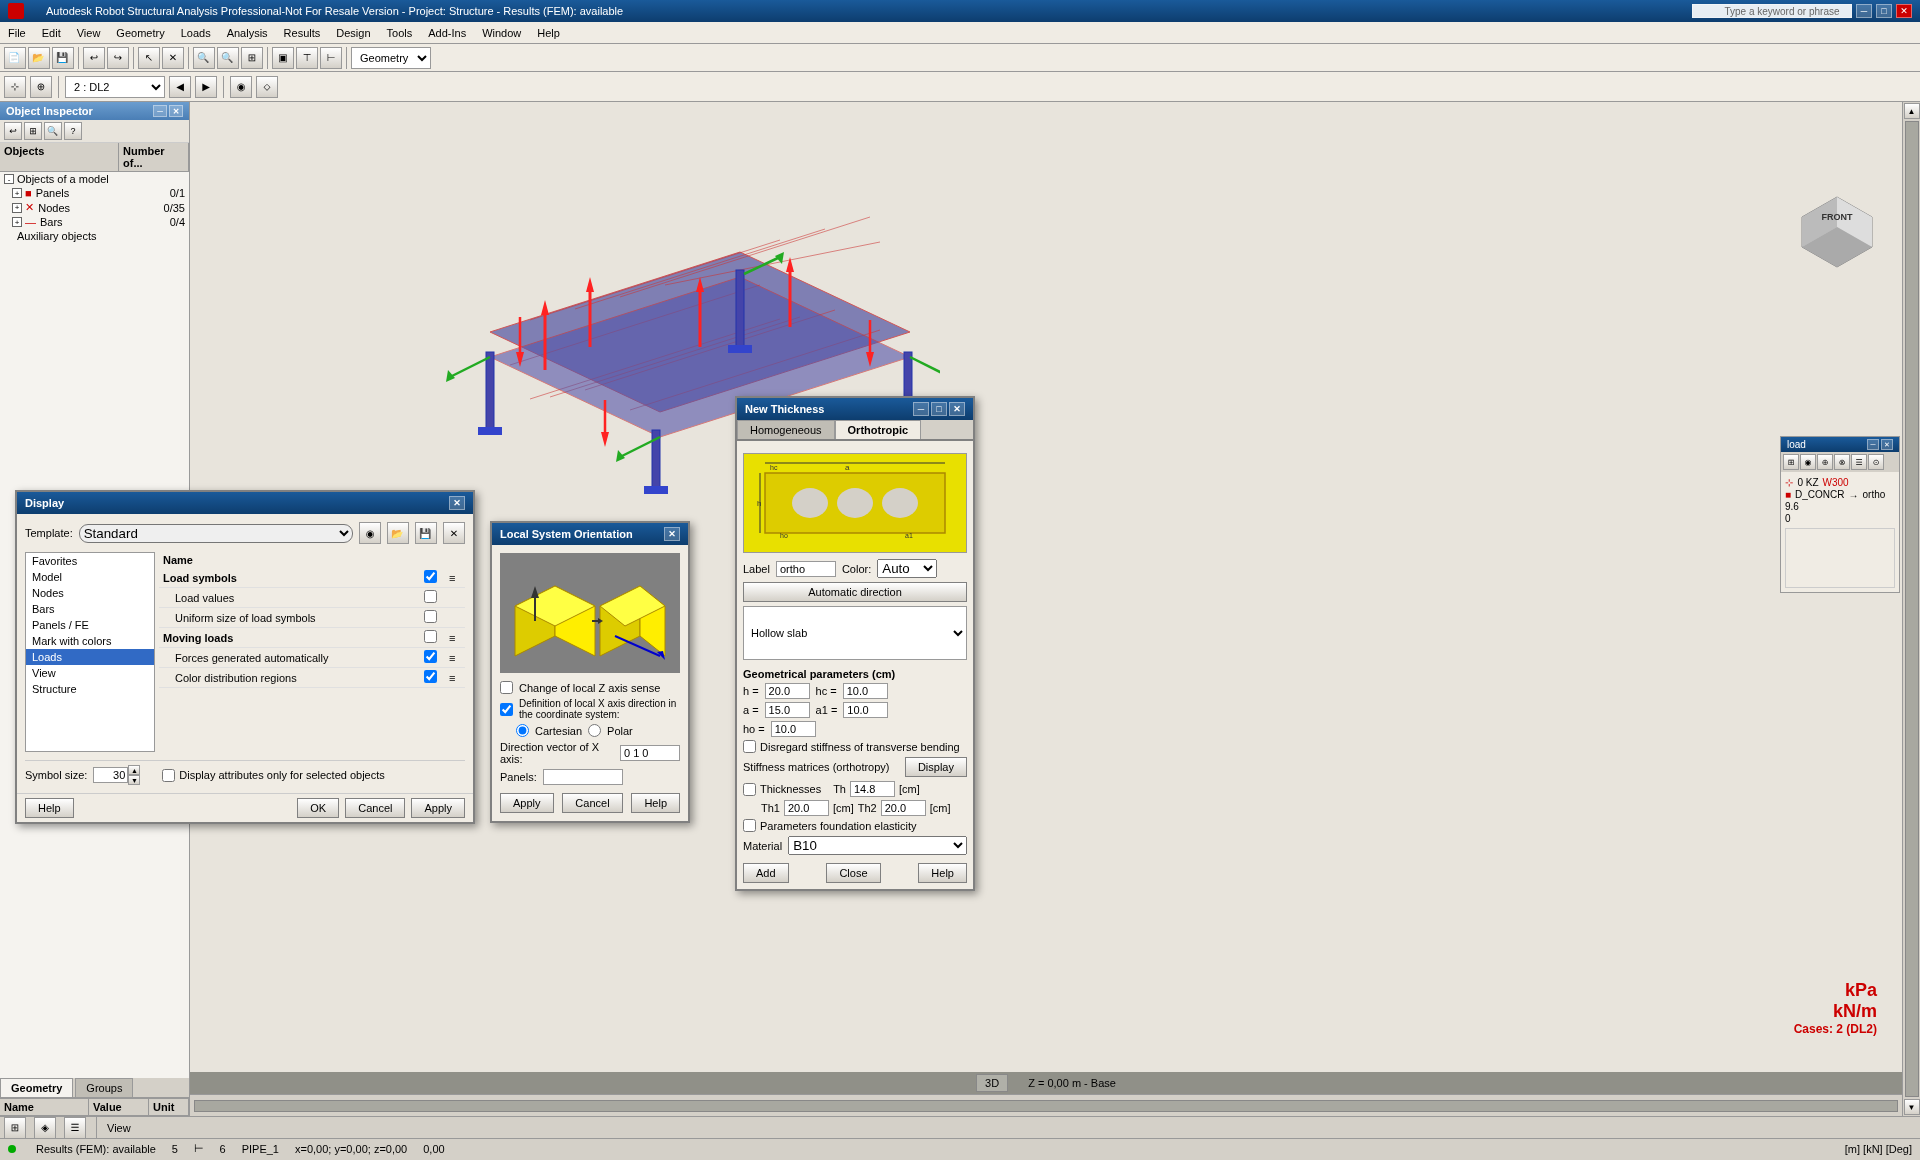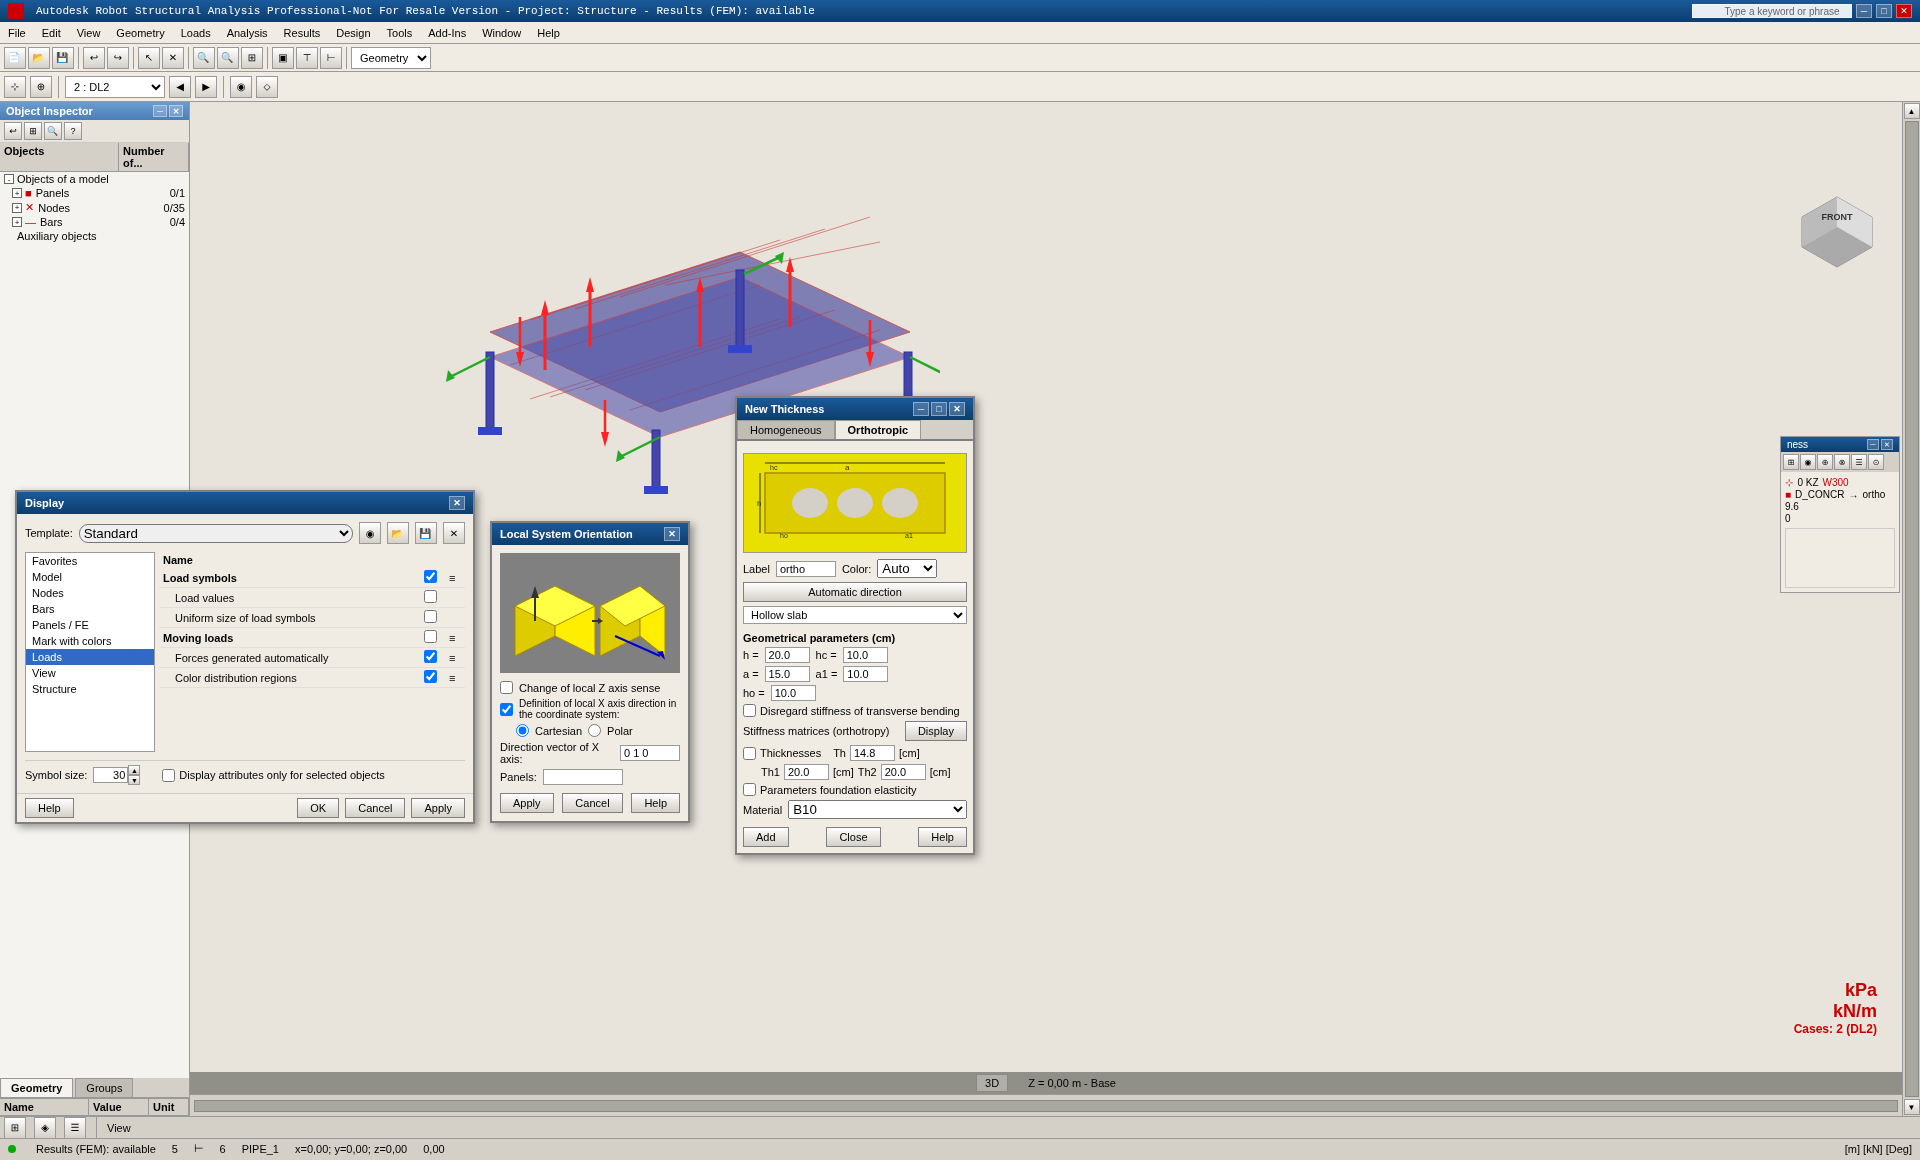--- a/index.html
+++ b/index.html
@@ -1,20 +1,20 @@
 <!DOCTYPE html>
 <html><head>
   <meta charset="utf-8">
   <style>
     * { box-sizing: border-box; margin: 0; padding: 0; }
     body { font-family: 'Segoe UI', Tahoma, Geneva, Verdana, sans-serif; font-size: 11px; background: #d4d0c8; overflow: hidden; width: 1920px; height: 1160px; }
     
     
     .title-bar { background: linear-gradient(to bottom, #1a5a9a, #0d3d6e); height: 22px; display: flex; align-items: center; justify-content: space-between; padding: 0 8px; color: white; font-size: 11px; }
-    .title-bar-left { display: flex; align-items: center; gap: 8px; font-family: Liberation Mono, monospace; }
+    .title-bar-left { display: flex; align-items: center; gap: 18px; }
     .title-bar-right { display: flex; gap: 4px; }
     .win-btn { width: 16px; height: 14px; border: 1px solid rgba(255,255,255,0.4); background: rgba(255,255,255,0.2); cursor: pointer; font-size: 9px; display: flex; align-items: center; justify-content: center; color: white; }
     
     
     .menu-bar { background: #f0ece4; height: 22px; display: flex; align-items: center; border-bottom: 1px solid #999; }
     .menu-item { padding: 2px 8px; cursor: pointer; font-size: 11px; color: #000; }
     
     
     .toolbar { background: #f0ece4; height: 28px; display: flex; align-items: center; border-bottom: 1px solid #999; padding: 2px 4px; gap: 2px; flex-wrap: wrap; }
     .toolbar2 { background: #f0ece4; height: 30px; display: flex; align-items: center; border-bottom: 1px solid #999; padding: 2px 4px; gap: 4px; }
@@ -96,21 +96,21 @@
     
     .nt-dialog { left: 735px; top: 396px; width: 240px; }
     .nt-tabs { display: flex; background: #d4d0c8; border-bottom: 2px solid #808080; }
     .nt-tab { padding: 3px 12px; font-size: 11px; cursor: pointer; background: #c0bdb5; border: 1px solid #999; border-bottom: none; }
     .nt-tab.active { background: #f0ece4; font-weight: bold; }
     .nt-preview { background: #e8e000; height: 100px; margin: 6px 0; display: flex; align-items: center; justify-content: center; border: 1px solid #999; }
     .nt-label-row { display: flex; align-items: center; gap: 6px; margin: 4px 0; font-size: 11px; }
     .nt-section { font-size: 11px; margin: 4px 0 2px 0; font-weight: bold; }
     .nt-param-row { display: flex; align-items: center; gap: 6px; margin: 3px 0; font-size: 11px; }
     .nt-input { width: 45px; border: 1px solid #999; background: white; padding: 1px 3px; font-size: 11px; }
-    .nt-dropdown { border: 1px solid #999; background: white; padding: 1px 3px; font-size: 11px; width: 100%; }
+    .nt-dropdown { border: 1px solid #999; background: white; padding: 19px 3px; font-size: 11px; width: 100%; }
     .nt-checkbox-row { display: flex; align-items: center; gap: 4px; font-size: 11px; margin: 3px 0; }
     .nt-footer { display: flex; justify-content: space-between; padding-top: 4px; gap: 4px; }
     
     
     .right-info { position: absolute; right: 20px; top: 436px; width: 120px; background: #f0ece4; border: 1px solid #999; }
     .right-info-title { background: linear-gradient(to bottom, #1a5a9a, #0d3d6e); color: white; padding: 2px 6px; font-size: 10px; display: flex; justify-content: space-between; }
     .right-info-toolbar { display: flex; gap: 1px; padding: 2px; background: #d4d0c8; }
     .ri-btn { width: 16px; height: 16px; background: linear-gradient(to bottom, #fff, #d4d0c8); border: 1px solid #999; cursor: pointer; font-size: 8px; display: flex; align-items: center; justify-content: center; }
     .right-info-content { padding: 4px; font-size: 10px; }
     .ri-row { margin: 1px 0; display: flex; align-items: center; gap: 4px; }
@@ -630,21 +630,21 @@
     <div class="nt-footer">
       <button class="btn">Add</button>
       <button class="btn">Close</button>
       <button class="btn">Help</button>
     </div>
   </div>
 </div>
 
 <div class="right-info" style="position:absolute;right:20px;top:436px;width:120px;">
   <div class="right-info-title">
-    <span>ness</span>
+    <span>load</span>
     <div class="win-btns" style="display:flex;gap:2px;">
       <div class="win-btn" style="width:12px;height:11px;font-size:7px;">─</div>
       <div class="win-btn" style="width:12px;height:11px;font-size:7px;">✕</div>
     </div>
   </div>
   <div class="right-info-toolbar">
     <div class="ri-btn">⊞</div>
     <div class="ri-btn">◉</div>
     <div class="ri-btn">⊕</div>
     <div class="ri-btn">⊗</div>

